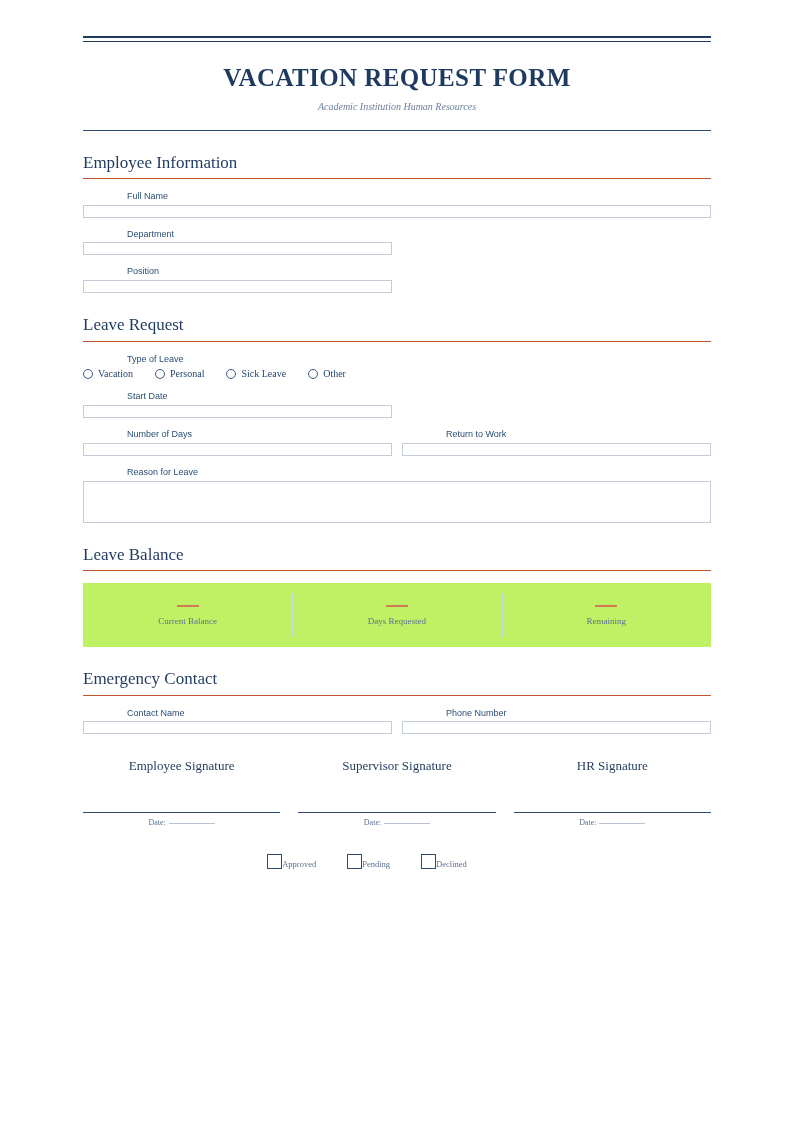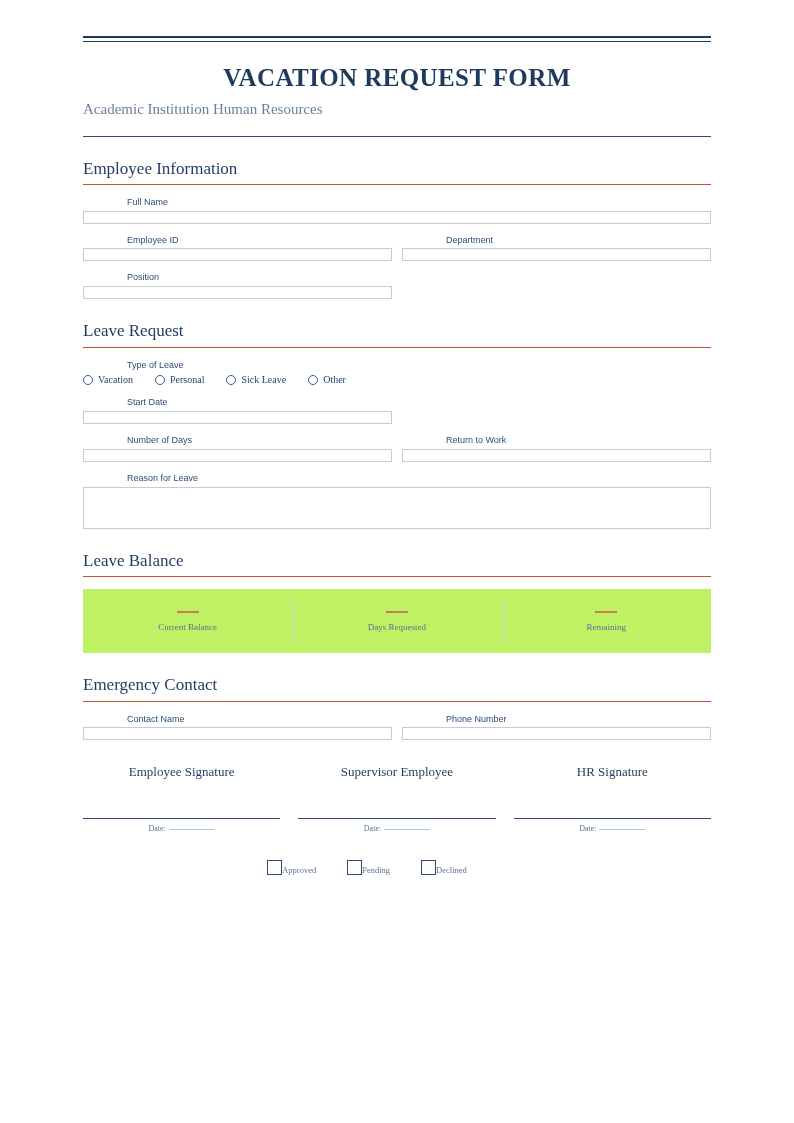--- a/index.html
+++ b/index.html
@@ -39,22 +39,24 @@
     font-size: 25px;
     font-weight: bold;
     color: #1f3a5f;
     text-align: center;
     letter-spacing: 0.4px;
     margin: 22px 0 0 0;
     line-height: 1.1;
   }
   .doc-subtitle {
     font-family: "Liberation Serif", serif;
-    font-size: 15px;
+    font-style: italic;
+    font-size: 10px;
     color: #6b7f9c;
+    text-align: center;
     margin: 9px 0 0 0;
   }
   .rule-single {
     border-top: 1px solid #2c4a70;
     margin-top: 18px;
   }
 
   
   .section {
     margin-top: 22px;
@@ -253,24 +255,20 @@
     <div class="section-title">Employee Information</div>
     <div class="section-rule"></div>
 
     <div class="field-block">
       <div class="field-label">Full Name</div>
       <div class="field-input full"></div>
     </div>
 
     <div class="row-2col">
       <div class="col">
-        <div class="field-label">Employee ID</div>
-        <div class="field-input"></div>
-      </div>
-      <div class="col">
         <div class="field-label">Department</div>
         <div class="field-input"></div>
       </div>
     </div>
 
     <div class="field-block">
       <div class="field-label">Position</div>
       <div class="field-input half"></div>
     </div>
   </div>
@@ -361,21 +359,21 @@
 
   <div class="signature-row">
     <div class="signature-block">
       <div class="signature-title">Employee Signature</div>
       <div class="signature-line"></div>
       <div class="signature-date">
         <span>Date:</span><span class="date-blank"></span>
       </div>
     </div>
     <div class="signature-block">
-      <div class="signature-title">Supervisor Employee</div>
+      <div class="signature-title">Supervisor Signature</div>
       <div class="signature-line"></div>
       <div class="signature-date">
         <span>Date:</span><span class="date-blank"></span>
       </div>
     </div>
     <div class="signature-block">
       <div class="signature-title">HR Signature</div>
       <div class="signature-line"></div>
       <div class="signature-date">
         <span>Date:</span><span class="date-blank"></span>

